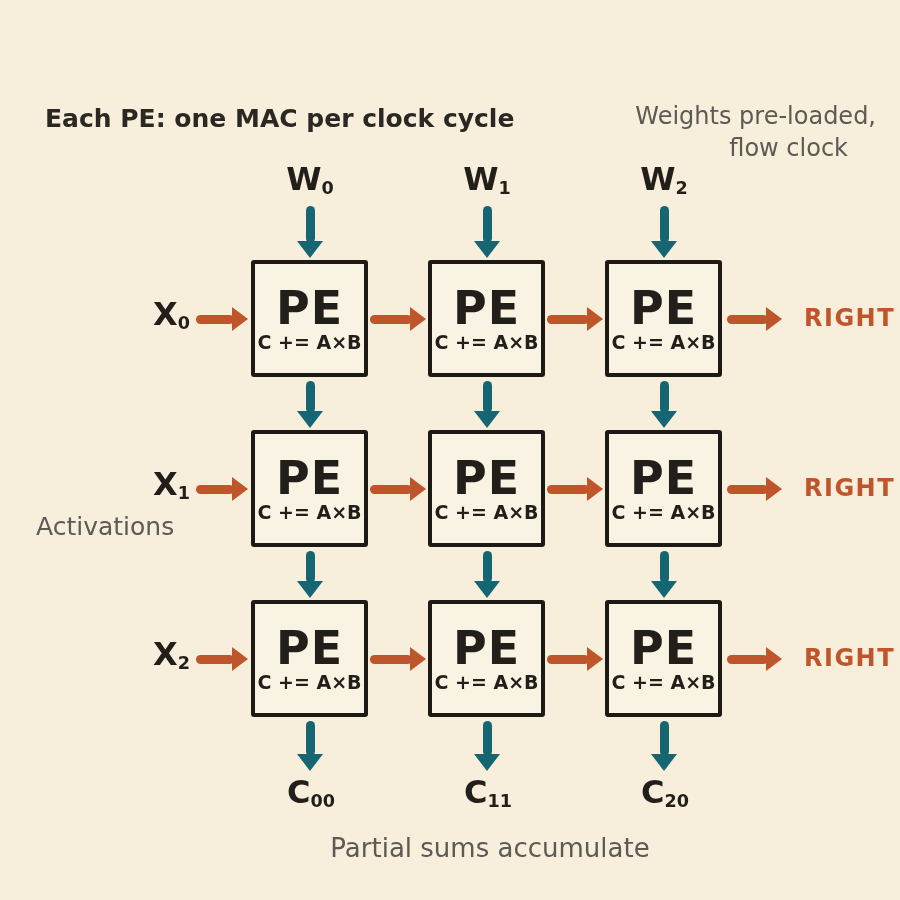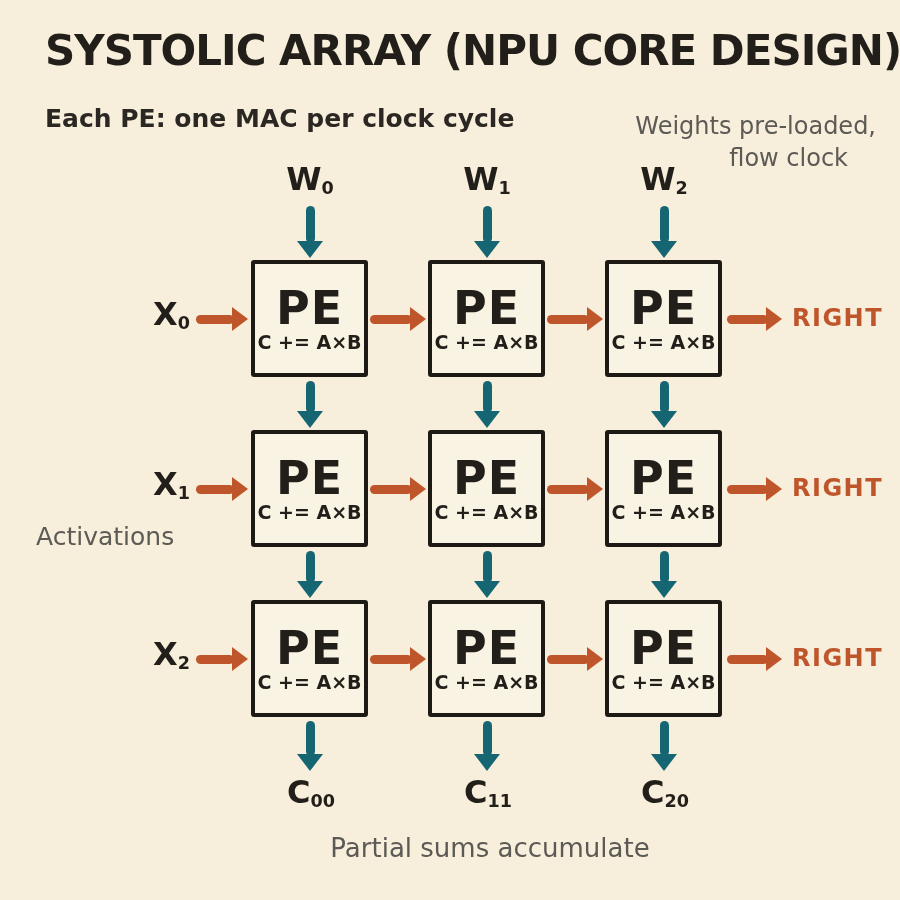--- a/index.html
+++ b/index.html
@@ -17,21 +17,21 @@
 
   .title{
     position:absolute;left:45px;top:26px;margin:0;
     font-size:42px;font-weight:700;letter-spacing:-1px;
     color:var(--ink);white-space:nowrap;
   }
   .subtitle{
     position:absolute;left:45px;top:104px;
     font-size:25px;font-weight:700;color:#2b2824;white-space:nowrap;
   }
-  .note{color:var(--gray);line-height:1.35;margin-top:10px;}
+  .note{color:var(--gray);line-height:1.35;}
   .weights-note{position:absolute;top:100px;right:24px;text-align:right;font-size:24px;font-weight:500;}
   .weights-note .l2{padding-right:28px;}
   .activations-note{position:absolute;left:36px;top:510px;text-align:left;font-size:25px;font-weight:500;}
   .partial-note{position:absolute;left:80px;width:820px;top:833px;text-align:center;font-size:26px;font-weight:500;color:var(--gray);}
 
   .iolabel{
     position:absolute;color:var(--ink);font-weight:700;font-size:32px;white-space:nowrap;
   }
   .iolabel sub{font-size:0.55em;font-weight:700;vertical-align:-0.25em;letter-spacing:0;}
   .centered{transform:translateX(-50%);}
@@ -48,29 +48,28 @@
   .varrow{position:absolute;width:26px;display:flex;flex-direction:column;align-items:center;}
   .varrow .shaft{width:9px;flex:1;background:var(--weight-arrow);border-radius:5px;}
   .varrow .head{width:0;height:0;border-left:13px solid transparent;border-right:13px solid transparent;border-top:17px solid var(--weight-arrow);margin-top:-2px;}
 
   .harrow{position:absolute;height:24px;display:flex;flex-direction:row;align-items:center;}
   .harrow .shaft{height:9px;flex:1;background:var(--activation-arrow);border-radius:5px;}
   .harrow .head{width:0;height:0;border-top:12px solid transparent;border-bottom:12px solid transparent;border-left:16px solid var(--activation-arrow);margin-left:-2px;}
 
   .right-label{
     position:absolute;color:var(--activation-arrow);
-    font-size:24px;font-weight:700;letter-spacing:1.5px;white-space:nowrap;
+    font-size:24px;font-weight:700;letter-spacing:1.5px;white-space:nowrap;margin-left:12px;
   }
 </style>
 </head>
 <body>
 
 <div class="canvas">
 
-  <h1 class="title">SYSTOLIC ARRAY (NPU CORE DESIGN)</h1>
   <div class="subtitle">Each PE: one MAC per clock cycle</div>
 
   <div class="note weights-note">
     <div class="l1">Weights pre-loaded,</div>
     <div class="l2">flow clock</div>
   </div>
 
   <div class="note activations-note">
     <div>Activations</div>
   </div>

